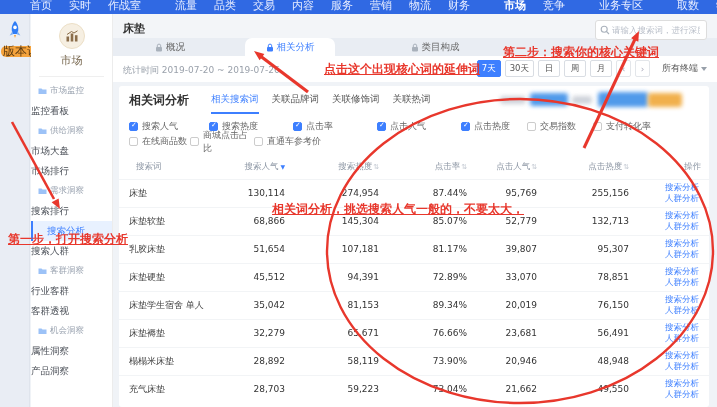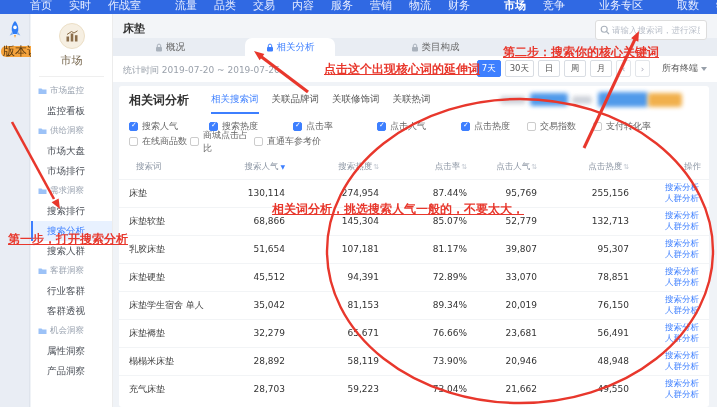--- a/index.html
+++ b/index.html
@@ -23,21 +23,21 @@
 
   
   .sidebar{position:absolute;top:14px;left:31px;width:82px;bottom:0;background:#fff;border-right:1px solid #ececec;}
   .brand{display:flex;flex-direction:column;align-items:center;padding-top:9px;}
   .brand-circle{width:26px;height:26px;border-radius:50%;background:#f6efe2;border:1px solid #ecdfc6;
                 display:flex;align-items:center;justify-content:center;}
   .brand-label{margin-top:4px;font-size:11px;color:#7a6a52;}
   .side-div{height:1px;background:#efefef;margin:8px 8px 4px 8px;}
   .side-list{display:flex;flex-direction:column;}
   .side-sec{height:20px;display:flex;align-items:center;gap:3px;padding-left:7px;font-size:8.5px;color:#9aa3b0;}
-  .side-item{height:20px;display:flex;align-items:center;padding-left:16px;font-size:9.5px;color:#4a4f57;cursor:pointer;}
+  .side-item{height:20px;display:flex;align-items:center;font-size:9.5px;color:#4a4f57;cursor:pointer;}
   .side-item.active{background:#e8f1ff;color:#3d7fff;border-left:2px solid #3d7fff;padding-left:14px;}
 
   
   .main{position:absolute;top:14px;left:113px;right:0;bottom:0;background:#f0f3f7;}
   .content-head{position:relative;height:42px;background:#f3f5f8;}
   .page-title{position:absolute;top:7px;left:10px;font-size:11px;font-weight:bold;color:#333;}
   .tabsbar{position:absolute;left:0;right:0;bottom:0;height:18px;background:#e9edf3;display:flex;align-items:flex-end;}
   .ftab{height:18px;width:90px;display:flex;align-items:center;justify-content:center;gap:3px;
         font-size:9.5px;color:#666;cursor:pointer;}
   .ftab.t1{margin-left:12px;}

